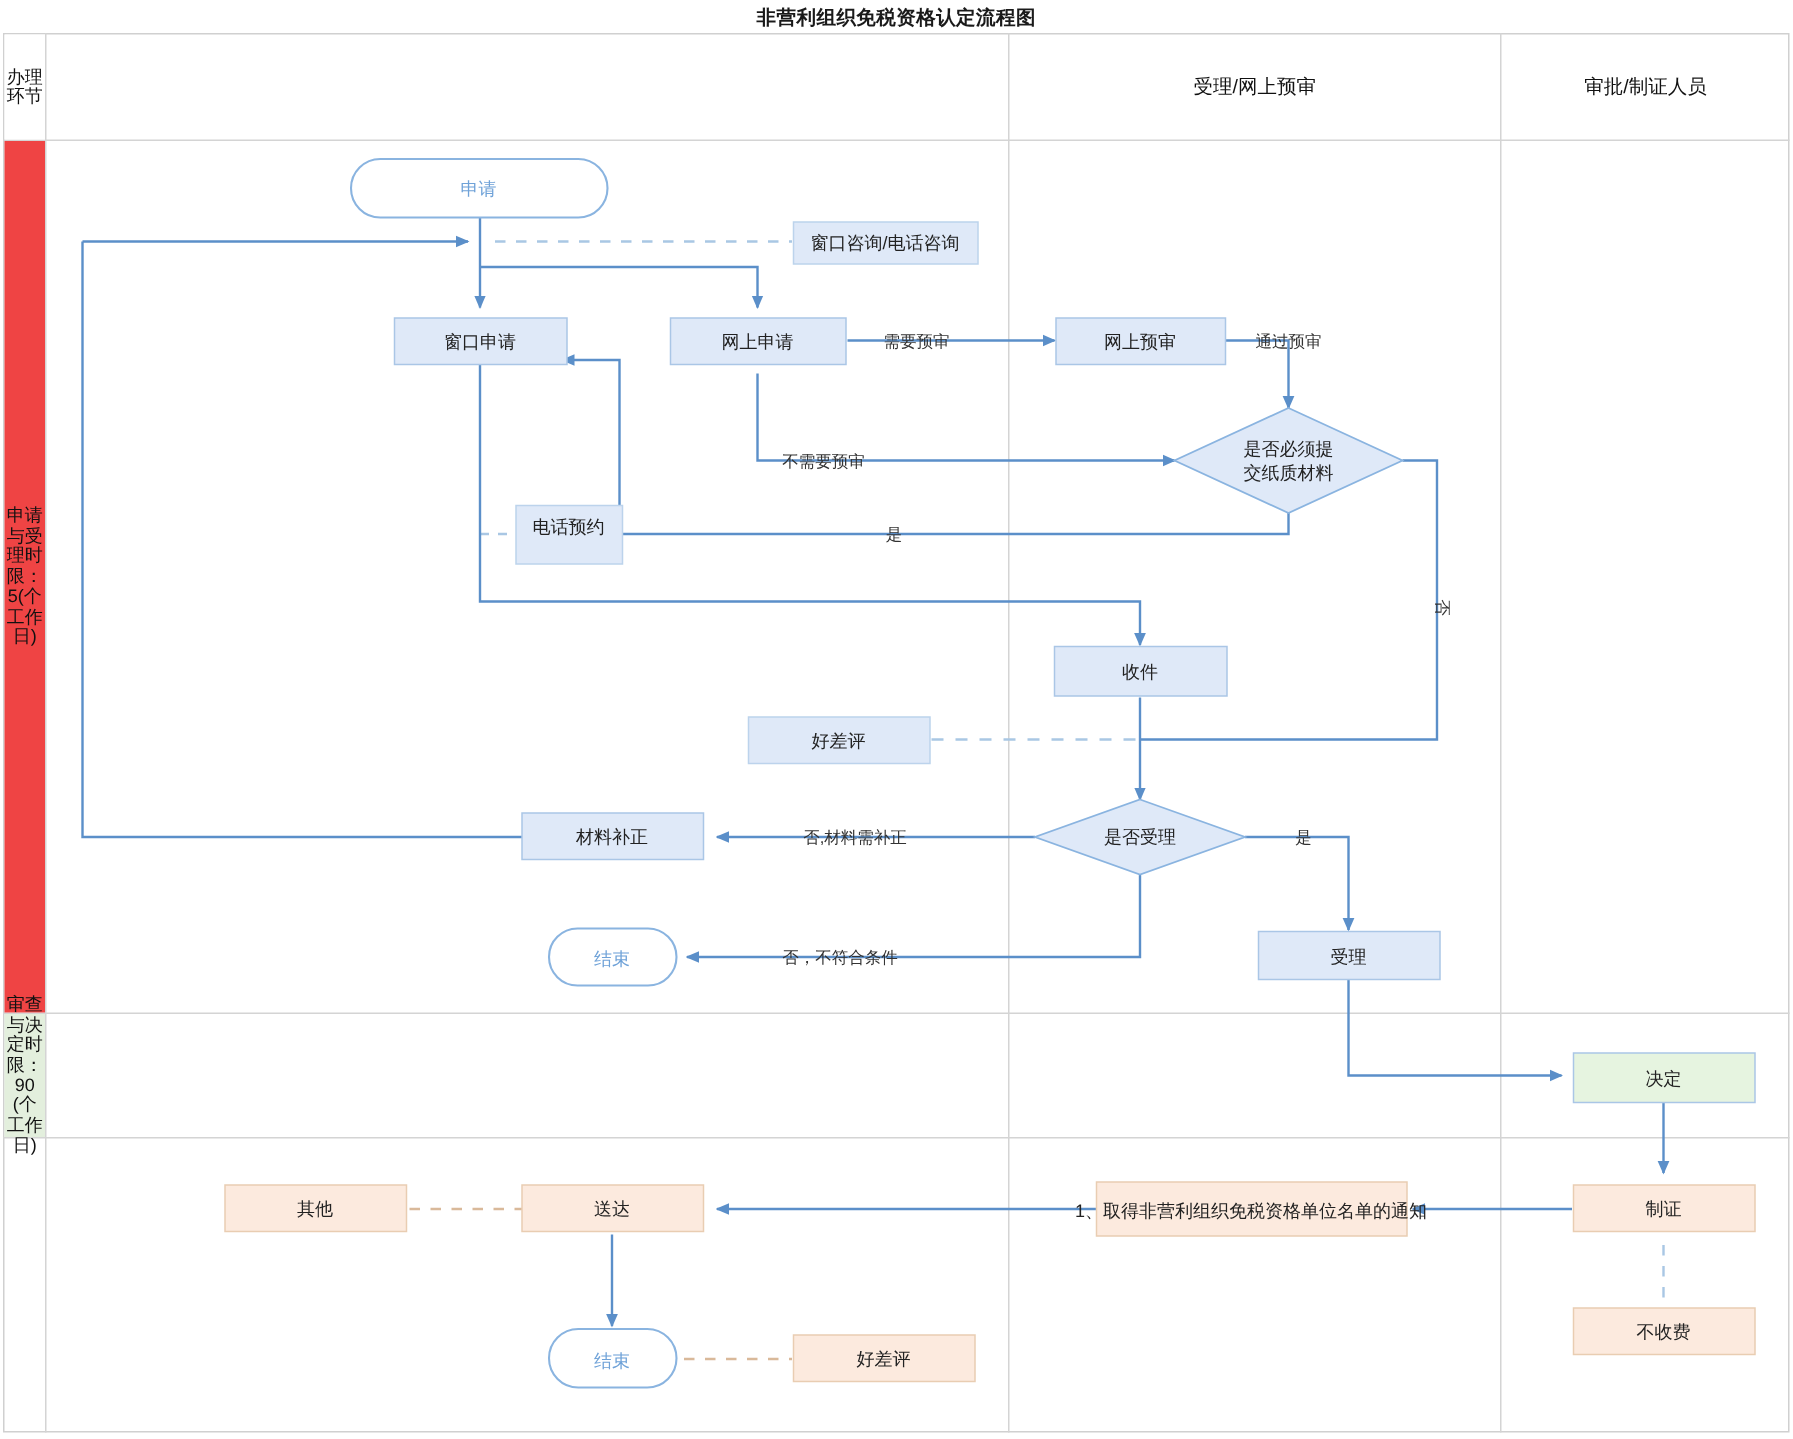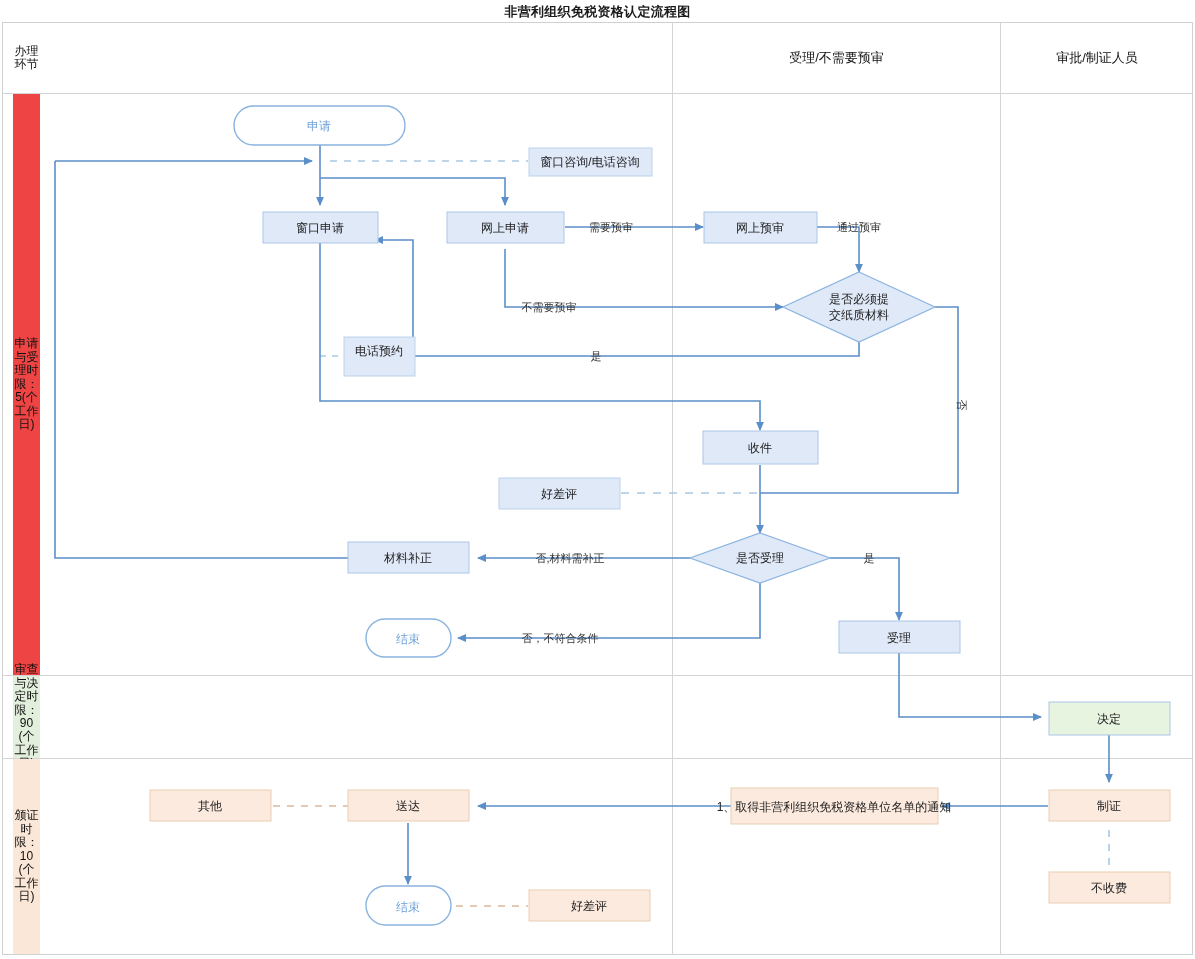--- a/index.html
+++ b/index.html
@@ -15,21 +15,21 @@
   .vline{position:absolute;top:0;width:1px;background:#d4d4d4;}
   .hline{position:absolute;left:0;width:1191px;height:1px;background:#d4d4d4;}
 
   .colhead{position:absolute;top:22px;height:71px;line-height:71px;
            text-align:center;font-size:13px;color:#111;}
 
   
   .sidecell{position:absolute;left:3px;width:27px;box-sizing:border-box;
             display:flex;align-items:center;justify-content:center;
             font-size:12px;color:#111;text-align:center;line-height:1.12;
-            writing-mode:horizontal-tb;word-break:break-all;padding:2px 1px;margin-left:10px;}
+            writing-mode:horizontal-tb;word-break:break-all;padding:2px 1px;}
   .sc-head{background:#ffffff;}
   .sc-a{background:#ef4444;}
   .sc-b{background:#e3efdd;}
   .sc-c{background:#fbe7d7;}
 
   svg.flow{position:absolute;left:0;top:0;width:1195px;height:959px;
            pointer-events:none;}
   svg.flow text{font-family:"Liberation Sans","DejaVu Sans",sans-serif;}
 
   .nodetxt{font-size:12px;fill:#222;}
@@ -46,27 +46,26 @@
   <div class="frame"></div>
 
   <div class="vline" style="left:30px;top:22px;height:933px;"></div>
   <div class="vline" style="left:672px;top:22px;height:933px;"></div>
   <div class="vline" style="left:1000px;top:22px;height:933px;"></div>
 
   <div class="hline" style="left:2px;top:93px;"></div>
   <div class="hline" style="left:2px;top:675px;"></div>
   <div class="hline" style="left:2px;top:758px;"></div>
 
-  <div class="colhead" style="left:673px;width:327px;">受理/不需要预审</div>
+  <div class="colhead" style="left:673px;width:327px;">受理/网上预审</div>
   <div class="colhead" style="left:1001px;width:192px;">审批/制证人员</div>
 
   <div class="sidecell sc-head" style="top:23px;height:70px;">办理环节</div>
   <div class="sidecell sc-a" style="top:94px;height:581px;">申请与受理时限：5(个工作日)</div>
   <div class="sidecell sc-b" style="top:676px;height:82px;">审查与决定时限：90(个工作日)</div>
-  <div class="sidecell sc-c" style="top:759px;height:195px;">颁证时限：10(个工作日)</div>
 
   <svg class="flow" viewBox="0 0 1195 959">
     <defs>
       <marker id="arr" markerWidth="9" markerHeight="9" refX="8" refY="4.5" orient="auto" markerUnits="userSpaceOnUse">
         <path d="M0,0.6 L9,4.5 L0,8.4 z" fill="#5b8fc9"></path>
       </marker>
     </defs>
 
     <g id="edges" fill="none" stroke="#5b8fc9" stroke-width="1.6">
 

